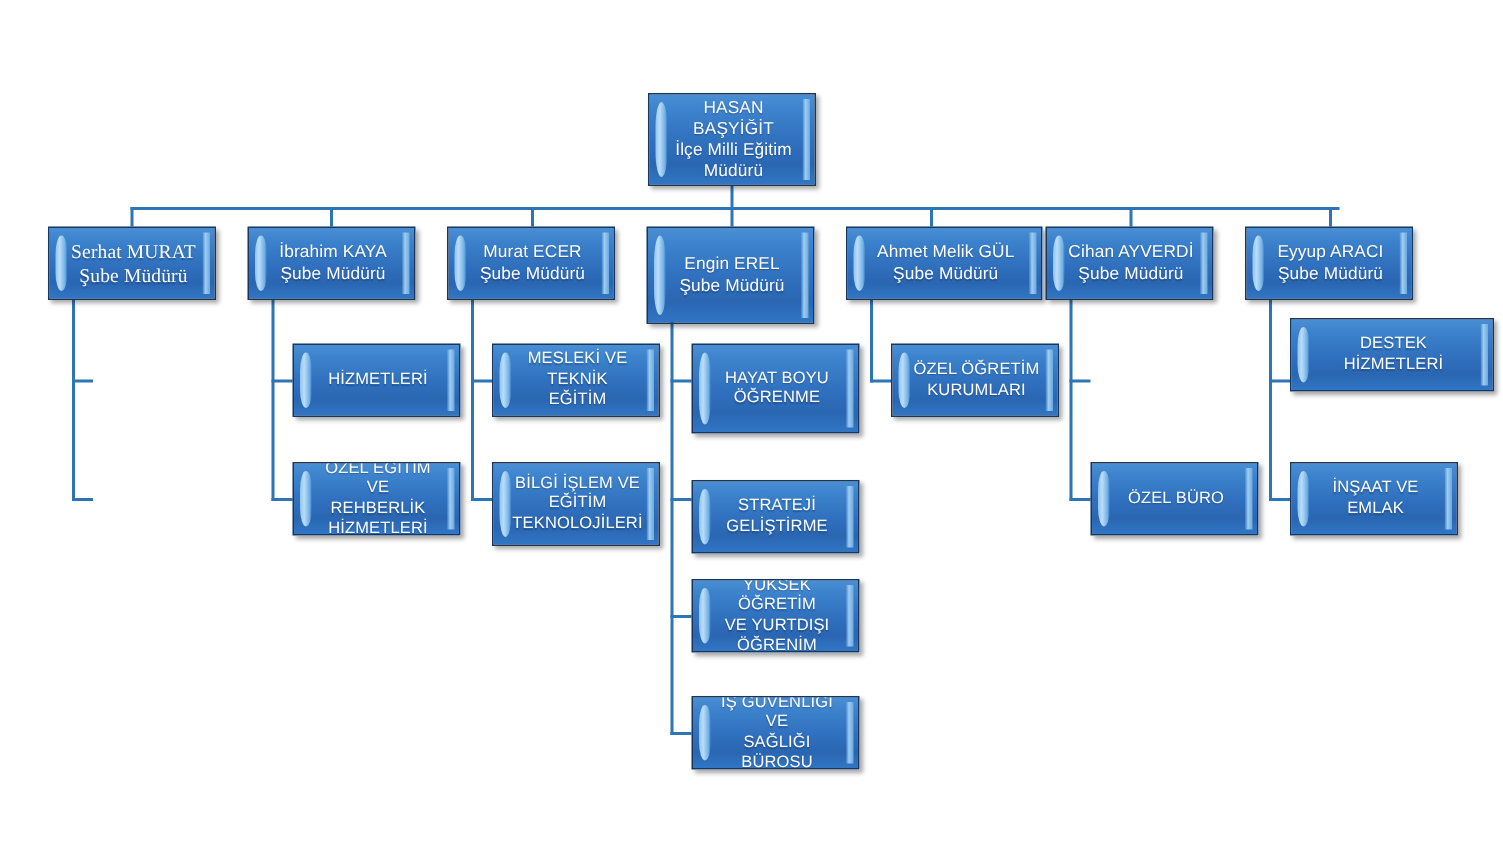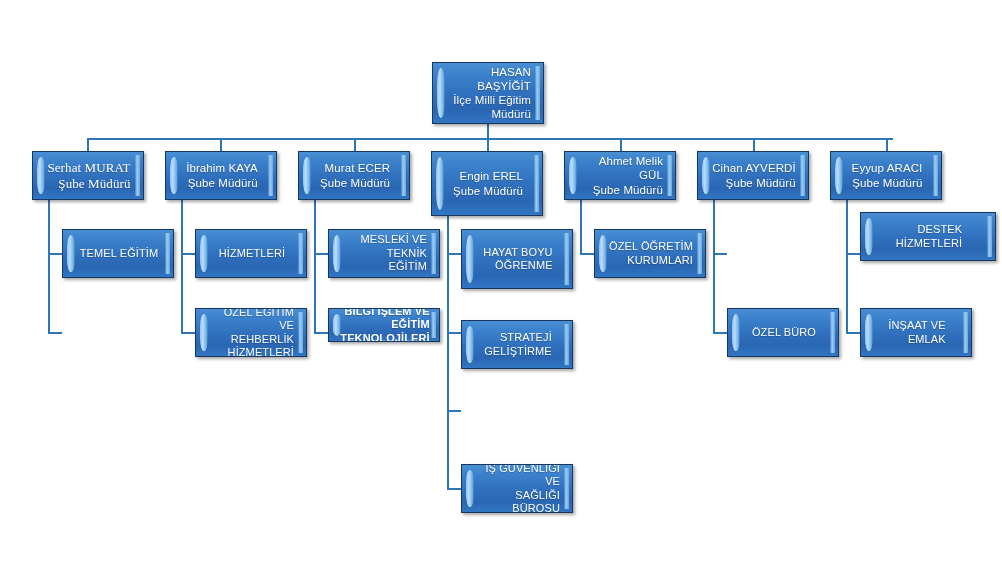--- a/index.html
+++ b/index.html
@@ -59,21 +59,21 @@
   .node .label {
     position: relative;
     z-index: 2;
     display: flex;
     flex-direction: column;
     align-items: center;
     justify-content: center;
     width: 100%;
     height: 100%;
     color: #ffffff;
-    text-align: right;
+    text-align: center;
     line-height: 1.22;
     padding: 0 12px 0 14px;
     box-sizing: border-box;
     white-space: pre-line;
     letter-spacing: 0.1px;
     text-shadow: 0 1px 1px rgba(0,0,0,0.25);
   }
   .node.root .label { font-size: 11.5px; }
   .node.manager .label { font-size: 11.5px; }
   .node.dept .label { font-size: 11px; }
@@ -143,64 +143,66 @@
 Şube Müdürü</span>
   </div>
   <div class="node manager" style="left:298px; top:151px; width:112px; height:49px;">
     <span class="label">Murat ECER
 Şube Müdürü</span>
   </div>
   <div class="node manager" style="left:431px; top:151px; width:112px; height:65px;">
     <span class="label">Engin EREL
 Şube Müdürü</span>
   </div>
-  <div class="node manager" style="left:564px; top:151px; width:112px; height:49px;">
+  <div class="node manager" style="left:564px; top:151px; width:131px; height:49px;">
     <span class="label">Ahmet Melik GÜL
 Şube Müdürü</span>
   </div>
   <div class="node manager" style="left:697px; top:151px; width:112px; height:49px;">
     <span class="label">Cihan AYVERDİ
 Şube Müdürü</span>
   </div>
   <div class="node manager" style="left:830px; top:151px; width:112px; height:49px;">
     <span class="label">Eyyup ARACI
 Şube Müdürü</span>
   </div>
 
-  <div class="node dept" style="left:62px; top:229px; width:112px; height:49px;">
-    <span class="label">TEMEL  EĞİTİM</span>
-  </div>
 
   <div class="node dept" style="left:195px; top:229px; width:112px; height:49px;">
     <span class="label">HİZMETLERİ</span>
   </div>
   <div class="node dept" style="left:195px; top:308px; width:112px; height:49px;">
     <span class="label">ÖZEL EĞİTİM  VE
 REHBERLİK
 HİZMETLERİ</span>
   </div>
 
   <div class="node dept" style="left:328px; top:229px; width:112px; height:49px;">
     <span class="label">MESLEKİ VE  TEKNİK
 EĞİTİM</span>
   </div>
-  <div class="node dept" style="left:328px; top:308px; width:112px; height:34px;font-weight:bold;">
+  <div class="node dept" style="left:328px; top:308px; width:112px; height:56px;">
     <span class="label">BİLGİ İŞLEM VE
 EĞİTİM
 TEKNOLOJİLERİ</span>
   </div>
 
   <div class="node dept" style="left:461px; top:229px; width:112px; height:60px;">
     <span class="label">HAYAT BOYU
 ÖĞRENME</span>
   </div>
   <div class="node dept" style="left:461px; top:308px; width:112px; height:49px;margin-top:12px;">
     <span class="label">STRATEJİ
 GELİŞTİRME</span>
   </div>
+  <div class="node dept" style="left:461px; top:386px; width:112px; height:49px;">
+    <span class="label">YÜKSEK  ÖĞRETİM
+VE YURTDIŞI
+ÖĞRENİM</span>
+  </div>
   <div class="node dept" style="left:461px; top:464px; width:112px; height:49px;">
     <span class="label">İŞ GÜVENLİĞİ  VE
 SAĞLIĞI BÜROSU</span>
   </div>
 
   <div class="node dept" style="left:594px; top:229px; width:112px; height:49px;">
     <span class="label">ÖZEL ÖĞRETİM
 KURUMLARI</span>
   </div>
 

